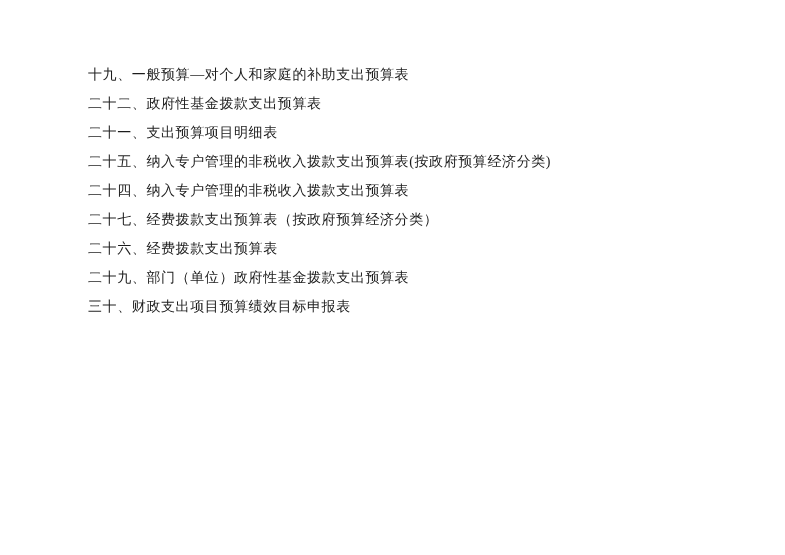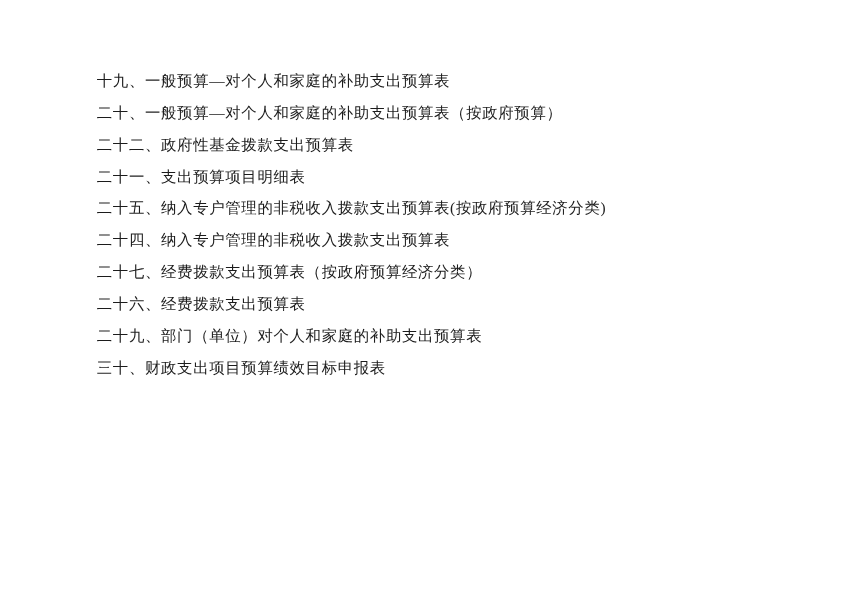--- a/index.html
+++ b/index.html
@@ -33,23 +33,22 @@
     letter-spacing: 0.6px;
     white-space: nowrap;
   }
 </style>
 </head>
 <body>
 
 <div class="page">
   <div class="table-list">
     <div class="line">十九、一般预算—对个人和家庭的补助支出预算表</div>
-    <div class="line">二十、一般预算—对个人和家庭的补助支出预算表（按政府预算）</div>
     <div class="line">二十二、政府性基金拨款支出预算表</div>
     <div class="line">二十一、支出预算项目明细表</div>
     <div class="line">二十五、纳入专户管理的非税收入拨款支出预算表(按政府预算经济分类)</div>
     <div class="line">二十四、纳入专户管理的非税收入拨款支出预算表</div>
     <div class="line">二十七、经费拨款支出预算表（按政府预算经济分类）</div>
     <div class="line">二十六、经费拨款支出预算表</div>
-    <div class="line">二十九、部门（单位）对个人和家庭的补助支出预算表</div>
+    <div class="line">二十九、部门（单位）政府性基金拨款支出预算表</div>
     <div class="line">三十、财政支出项目预算绩效目标申报表</div>
   </div>
 </div>
 
 </body></html>

